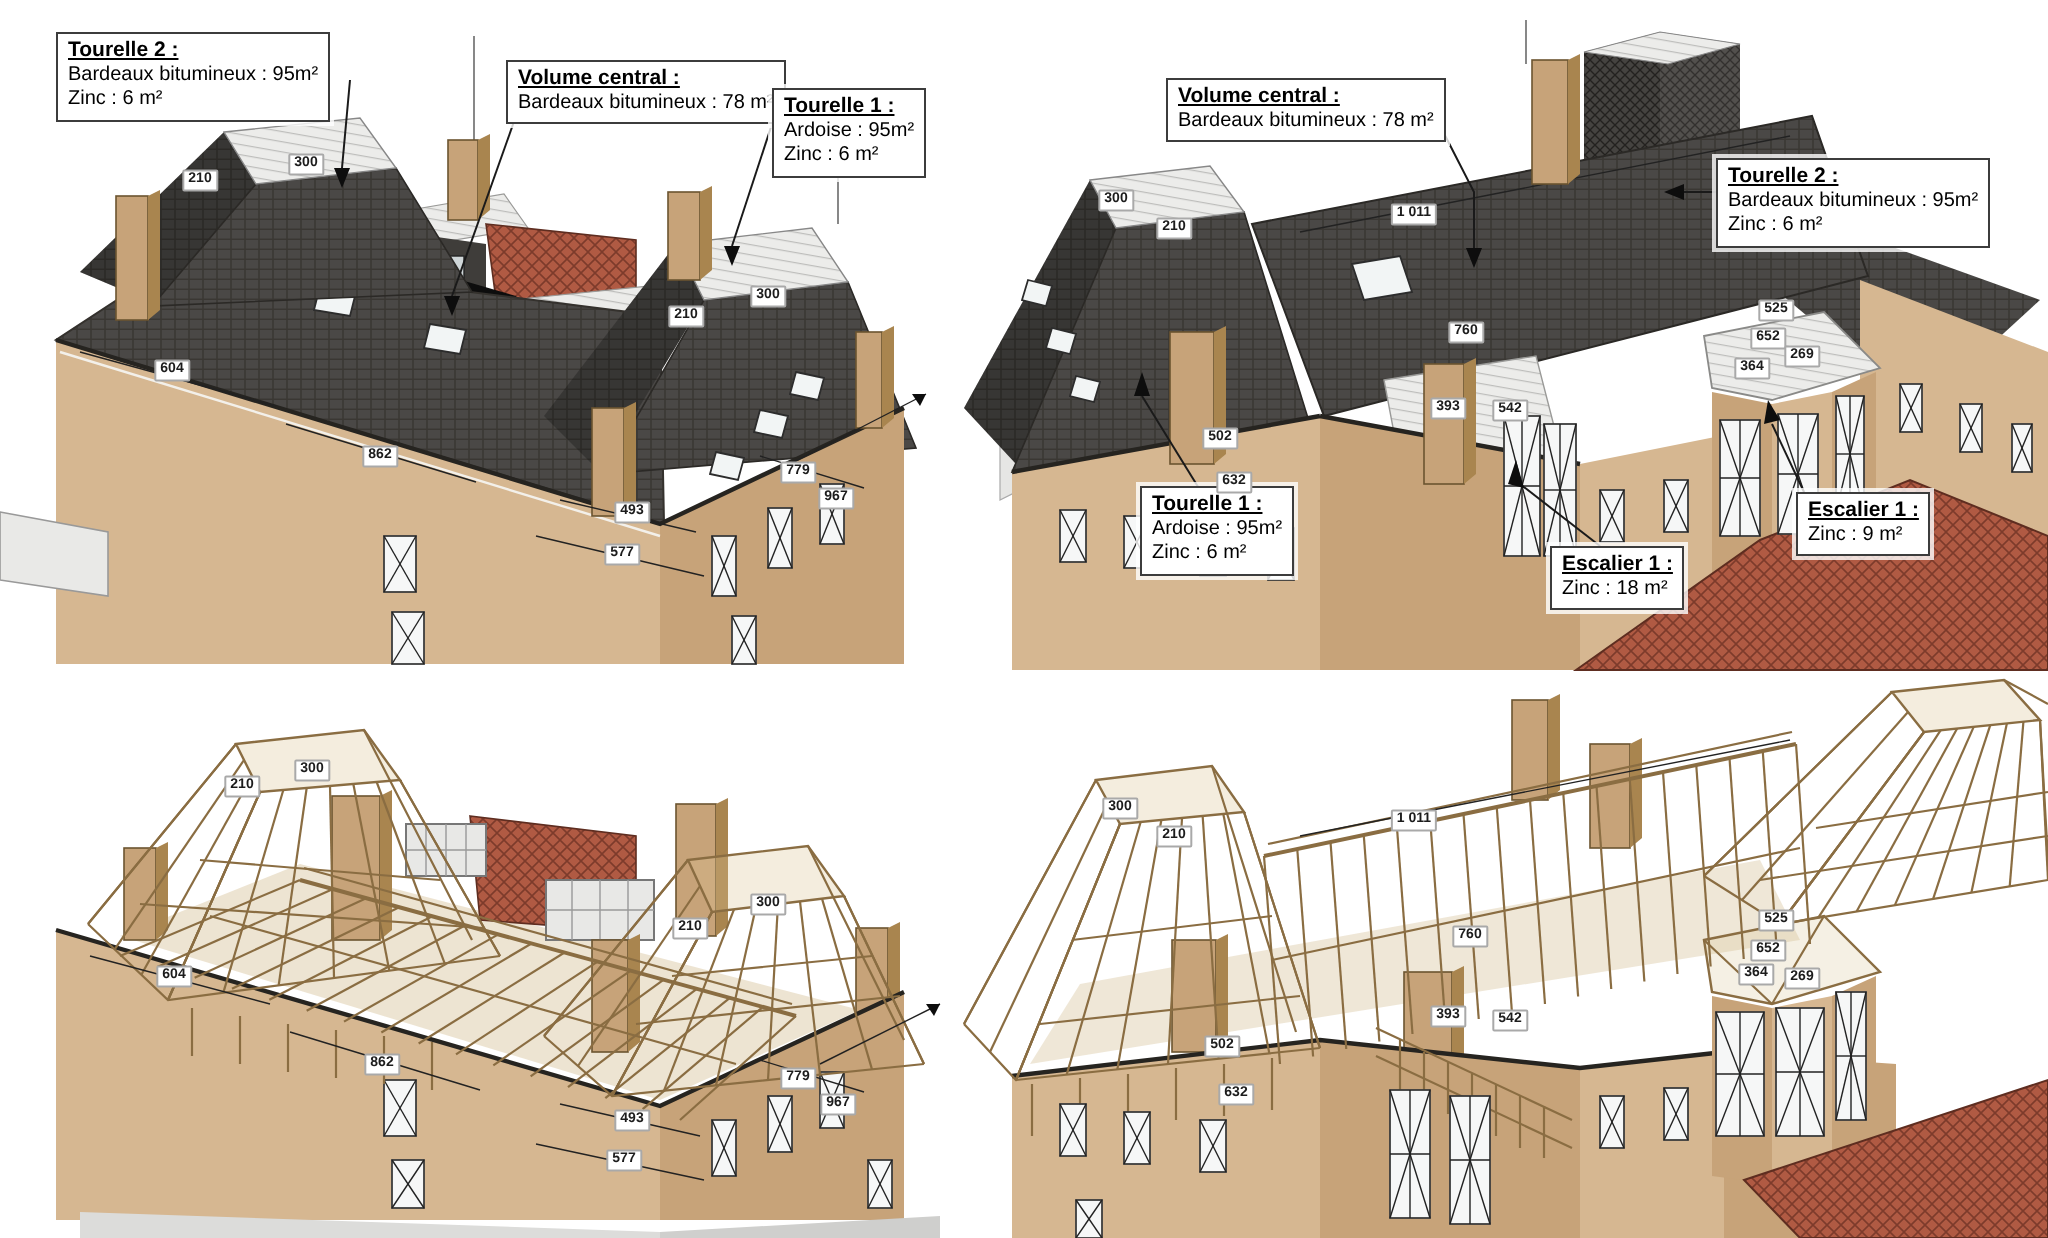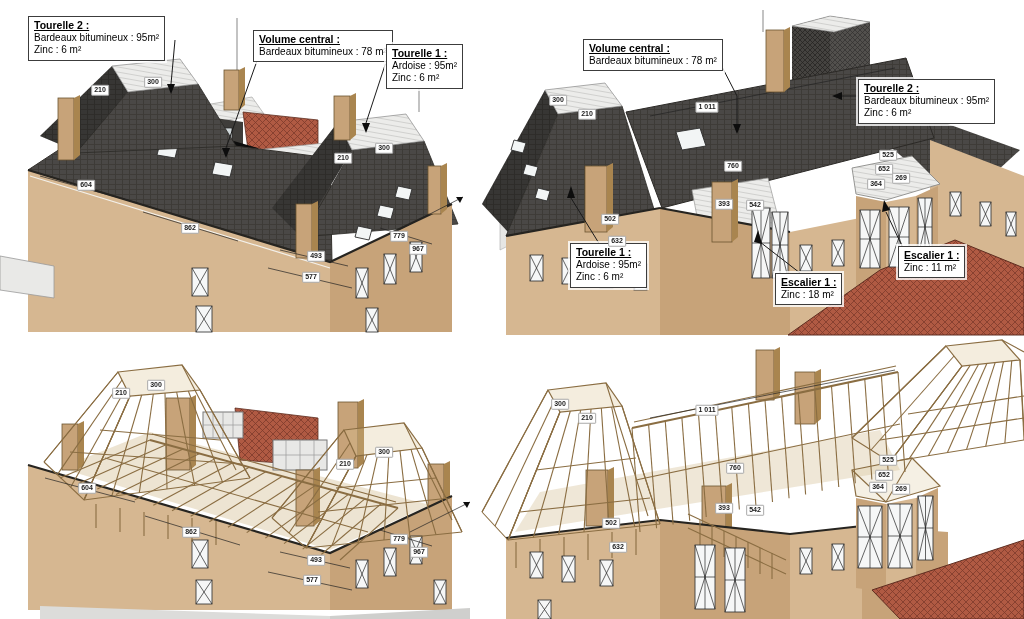--- a/index.html
+++ b/index.html
@@ -539,21 +539,21 @@
         <div class="ann-title">Tourelle 1 :</div>
         <div>Ardoise : 95m²</div>
         <div>Zinc : 6 m²</div>
       </div>
       <div class="annotation" style="left: 775px; top: 273px;">
         <div class="ann-title">Escalier 1 :</div>
         <div>Zinc : 18 m²</div>
       </div>
       <div class="annotation" style="left: 898px; top: 246px;">
         <div class="ann-title">Escalier 1 :</div>
-        <div>Zinc : 11 m²</div>
+        <div>Zinc : 9 m²</div>
       </div>
       <span class="dim-tag" style="left: 558px; top: 100px;">300</span>
       <span class="dim-tag" style="left: 587px; top: 114px;">210</span>
       <span class="dim-tag" style="left: 707px; top: 107px;">1 011</span>
       <span class="dim-tag" style="left: 733px; top: 166px;">760</span>
       <span class="dim-tag" style="left: 724px; top: 204px;">393</span>
       <span class="dim-tag" style="left: 755px; top: 205px;">542</span>
       <span class="dim-tag" style="left: 610px; top: 219px;">502</span>
       <span class="dim-tag" style="left: 617px; top: 241px;">632</span>
       <span class="dim-tag" style="left: 888px; top: 155px;">525</span>

